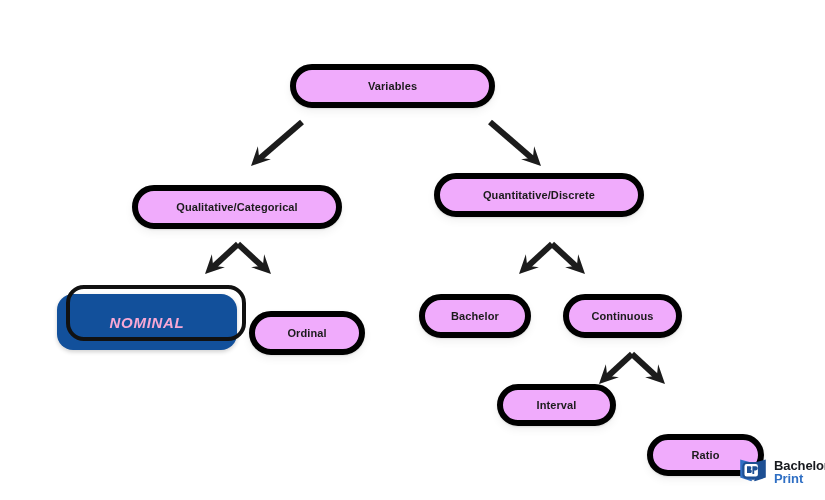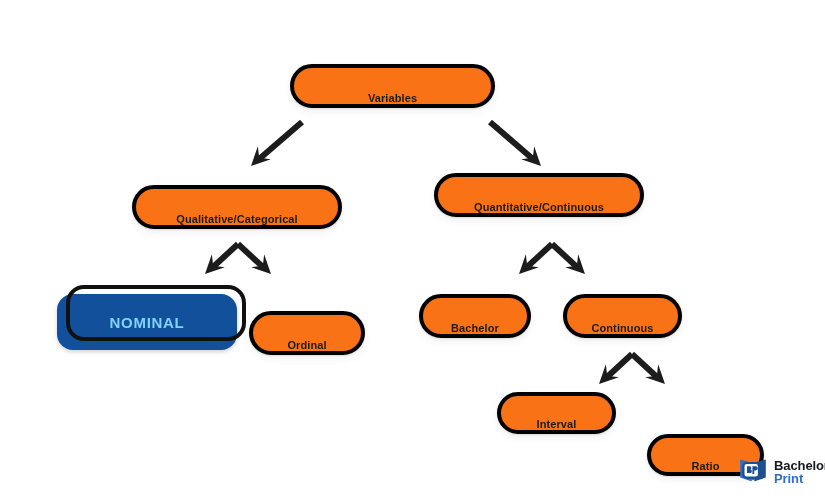--- a/index.html
+++ b/index.html
@@ -17,25 +17,25 @@
     width: 825px;
     height: 500px;
     background: #ffffff;
     overflow: hidden;
   }
 
   
   .node {
     position: absolute;
     box-sizing: border-box;
-    background: #f97316;
-    border: 4px solid #000000;
+    background: #f0abfc;
+    border: 6px solid #000000;
     border-radius: 999px;
     display: flex;
-    align-items: flex-end;
+    align-items: center;
     justify-content: center;
     color: #1b1b1b;
     font-weight: 700;
     letter-spacing: 0.1px;
     box-shadow: 0 1px 2px rgba(0,0,0,0.10), 0 4px 9px rgba(0,0,0,0.055);
     user-select: none;
   }
   .node-label {
     white-space: nowrap;
     line-height: 1;
@@ -53,25 +53,26 @@
     height: 56px;
     box-sizing: border-box;
     background: #12509B;
     border-radius: 16px;
     display: flex;
     align-items: center;
     justify-content: center;
     box-shadow: 0 2px 4px rgba(0,0,0,0.18);
   }
   .nominal-blue .node-label {
-    color: #7dd3fc;
+    color: #f9a8d4;
     font-weight: 700;
     font-size: 15px;
     letter-spacing: 0.7px;
     white-space: nowrap;
+    font-style: italic;
   }
   .nominal-ring {
     position: absolute;
     left: 9px;
     top: 0;
     width: 180px;
     height: 56px;
     box-sizing: border-box;
     border: 4px solid #111111;
     border-radius: 18px;
@@ -155,38 +156,38 @@
       </div>
     </div>
   <div id="node-layer">
       <div class="node" style="left: 290px; top: 64px; width: 205px; height: 44px; font-size: 11px;">
         <span class="node-label">Variables</span>
       </div>
       <div class="node" style="left: 132px; top: 173px; width: 210px; height: 44px; font-size: 11px; margin-top: 12px;">
         <span class="node-label">Qualitative/Categorical</span>
       </div>
       <div class="node" style="left: 434px; top: 173px; width: 210px; height: 44px; font-size: 11px;">
-        <span class="node-label">Quantitative/Continuous</span>
+        <span class="node-label">Quantitative/Discrete</span>
       </div>
       <div class="nominal-wrap" style="left: 57px; top: 285px; width: 189px; height: 65px;">
         <div class="nominal-blue">
           <span class="node-label">NOMINAL</span>
         </div>
         <div class="nominal-ring"></div>
       </div>
       <div class="node" style="left: 249px; top: 311px; width: 116px; height: 44px; font-size: 11px;">
         <span class="node-label">Ordinal</span>
       </div>
       <div class="node" style="left: 419px; top: 294px; width: 112px; height: 44px; font-size: 11px;">
         <span class="node-label">Bachelor</span>
       </div>
       <div class="node" style="left: 563px; top: 294px; width: 119px; height: 44px; font-size: 11px;">
         <span class="node-label">Continuous</span>
       </div>
-      <div class="node" style="left: 497px; top: 392px; width: 119px; height: 42px; font-size: 11px;">
+      <div class="node" style="left: 497px; top: 384px; width: 119px; height: 42px; font-size: 11px;">
         <span class="node-label">Interval</span>
       </div>
       <div class="node" style="left: 647px; top: 392px; width: 117px; height: 42px; font-size: 11px; margin-top: 42px;">
         <span class="node-label">Ratio</span>
       </div>
     </div>
 
   <div class="logo" style="left: 738px; top: 455px;">
     <span class="logo-mark">
       <svg width="30" height="30" viewBox="0 0 30 30" aria-hidden="true">

